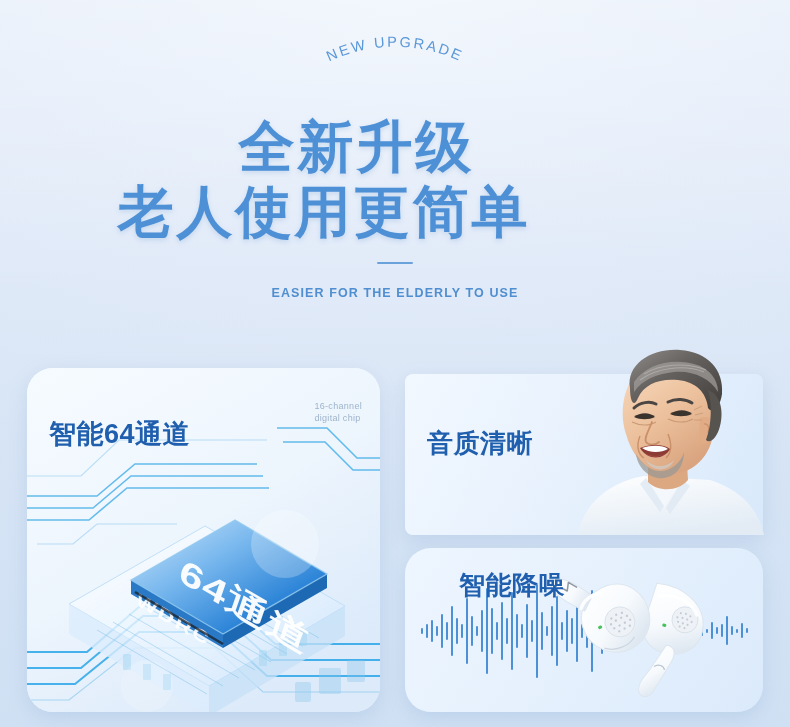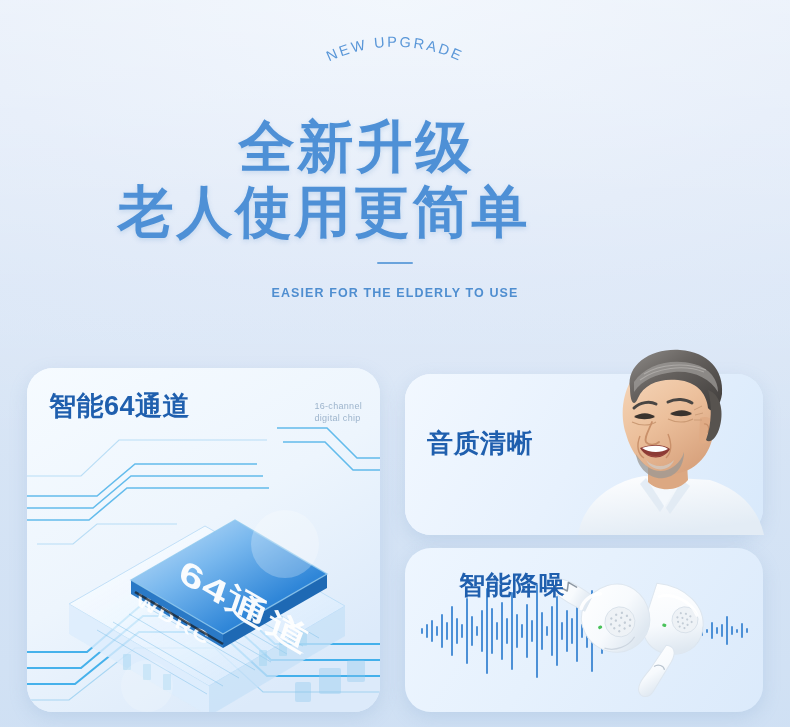--- a/index.html
+++ b/index.html
@@ -110,21 +110,21 @@
   .card-chip {
     left: 27px;
     top: 368px;
     width: 353px;
     height: 344px;
     background: linear-gradient(160deg, #f4f9ff 0%, #eaf3fd 35%, #e2eefb 100%);
   }
   .chip-title {
     position: absolute;
     left: 22px;
-    top: 20px;
+    top: 48px;
     font-size: 27px;
     font-weight: bold;
     color: #1f5fae;
     letter-spacing: 0.5px;
     z-index: 6;
   }
   .chip-note {
     position: absolute;
     right: 18px;
     top: 32px;
@@ -138,21 +138,21 @@
   .chip-art { position: absolute; inset: 0; z-index: 2; }
 
   
   .card-sound {
     left: 405px;
     top: 374px;
     width: 358px;
     height: 161px;
     background: linear-gradient(120deg, #f2f8ff 0%, #e7f1fd 48%, #d8e9fb 100%);
     overflow: visible;
-    border-radius: 26px;
+    border-radius: 8px;
   }
   .card-sound .inner-clip {
     position: absolute;
     inset: 0;
     border-radius: 26px;
     background: linear-gradient(120deg, #f2f8ff 0%, #e7f1fd 48%, #d8e9fb 100%);
   }
   .sound-title {
     position: absolute;
     left: 22px;

